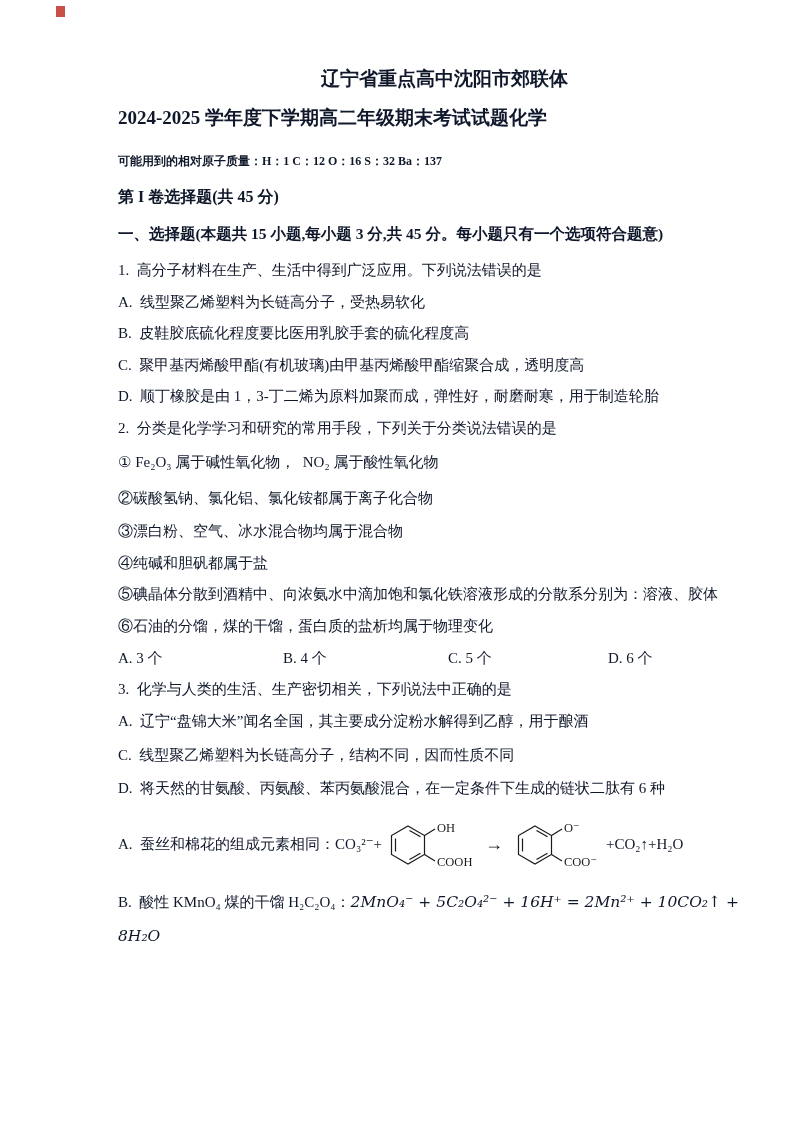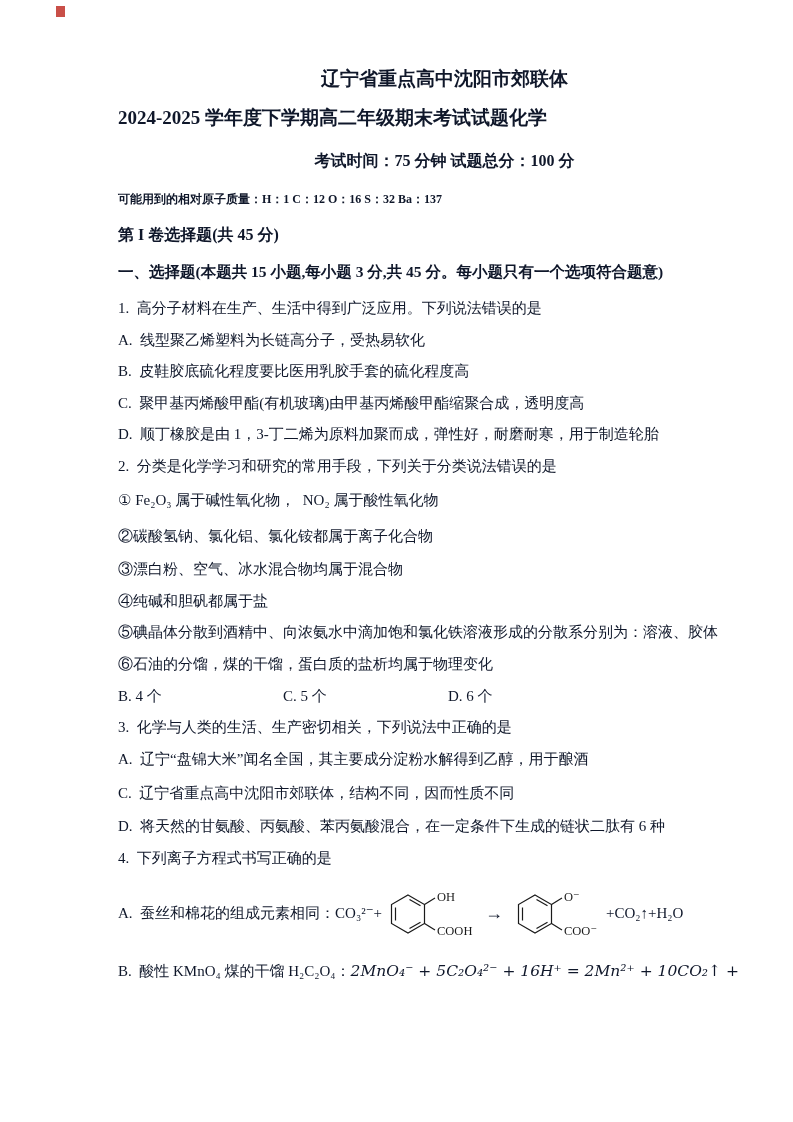--- a/index.html
+++ b/index.html
@@ -46,50 +46,49 @@
 </head>
 <body>
 
 <div class="page">
   <div class="corner-mark"></div>
 
   <div class="content">
 
     <h1 class="t1">辽宁省重点高中沈阳市郊联体</h1>
     <h2 class="t2">2024-2025 学年度下学期高二年级期末考试试题化学</h2>
-    <div class="meta">考试时间：75 分钟   试题总分：100 分</div>
     <div class="masses">可能用到的相对原子质量：H：1   C：12   O：16   S：32   Ba：137</div>
     <div class="section">第 I 卷选择题(共 45 分)</div>
     <div class="part">一、选择题(本题共 15 小题,每小题 3 分,共 45 分。每小题只有一个选项符合题意)</div>
 
     <p class="line">1.  高分子材料在生产、生活中得到广泛应用。下列说法错误的是</p>
     <p class="line">A.  线型聚乙烯塑料为长链高分子，受热易软化</p>
     <p class="line">B.  皮鞋胶底硫化程度要比医用乳胶手套的硫化程度高</p>
     <p class="line">C.  聚甲基丙烯酸甲酯(有机玻璃)由甲基丙烯酸甲酯缩聚合成，透明度高</p>
     <p class="line">D.  顺丁橡胶是由 1，3-丁二烯为原料加聚而成，弹性好，耐磨耐寒，用于制造轮胎</p>
 
     <p class="line">2.  分类是化学学习和研究的常用手段，下列关于分类说法错误的是</p>
     <p class="line gap">① Fe₂O₃ 属于碱性氧化物，  NO₂ 属于酸性氧化物</p>
     <p class="line gap">②碳酸氢钠、氯化铝、氯化铵都属于离子化合物</p>
     <p class="line">③漂白粉、空气、冰水混合物均属于混合物</p>
     <p class="line">④纯碱和胆矾都属于盐</p>
     <p class="line">⑤碘晶体分散到酒精中、向浓氨水中滴加饱和氯化铁溶液形成的分散系分别为：溶液、胶体</p>
     <p class="line">⑥石油的分馏，煤的干馏，蛋白质的盐析均属于物理变化</p>
     <div class="answers">
+      <span>A. 3 个</span>
       <span>B. 4 个</span>
       <span>C. 5 个</span>
       <span>D. 6 个</span>
     </div>
 
     <p class="line">3.  化学与人类的生活、生产密切相关，下列说法中正确的是</p>
     <p class="line">A.  辽宁“盘锦大米”闻名全国，其主要成分淀粉水解得到乙醇，用于酿酒</p>
-    <p class="line gap">C.  辽宁省重点高中沈阳市郊联体，结构不同，因而性质不同</p>
+    <p class="line gap">C.  线型聚乙烯塑料为长链高分子，结构不同，因而性质不同</p>
     <p class="line">D.  将天然的甘氨酸、丙氨酸、苯丙氨酸混合，在一定条件下生成的链状二肽有 6 种</p>
 
-    <p class="line">4.  下列离子方程式书写正确的是</p>
 
     <div class="struct-line">
       <span class="txt">A.  蚕丝和棉花的组成元素相同：CO₃²⁻+</span>
 
       <svg class="benzene" width="97" height="70" viewBox="0 0 97 70">
         <polygon points="26,17 42.5,26.5 42.5,45.5 26,55 9.5,45.5 9.5,26.5"></polygon>
         <line x1="27.5" y1="21.5" x2="38.5" y2="27.8"></line>
         <line x1="38.5" y1="44.2" x2="27.5" y2="50.5"></line>
         <line x1="13.5" y1="42.5" x2="13.5" y2="29.5"></line>
         <line x1="42.5" y1="26.5" x2="53" y2="20"></line>

